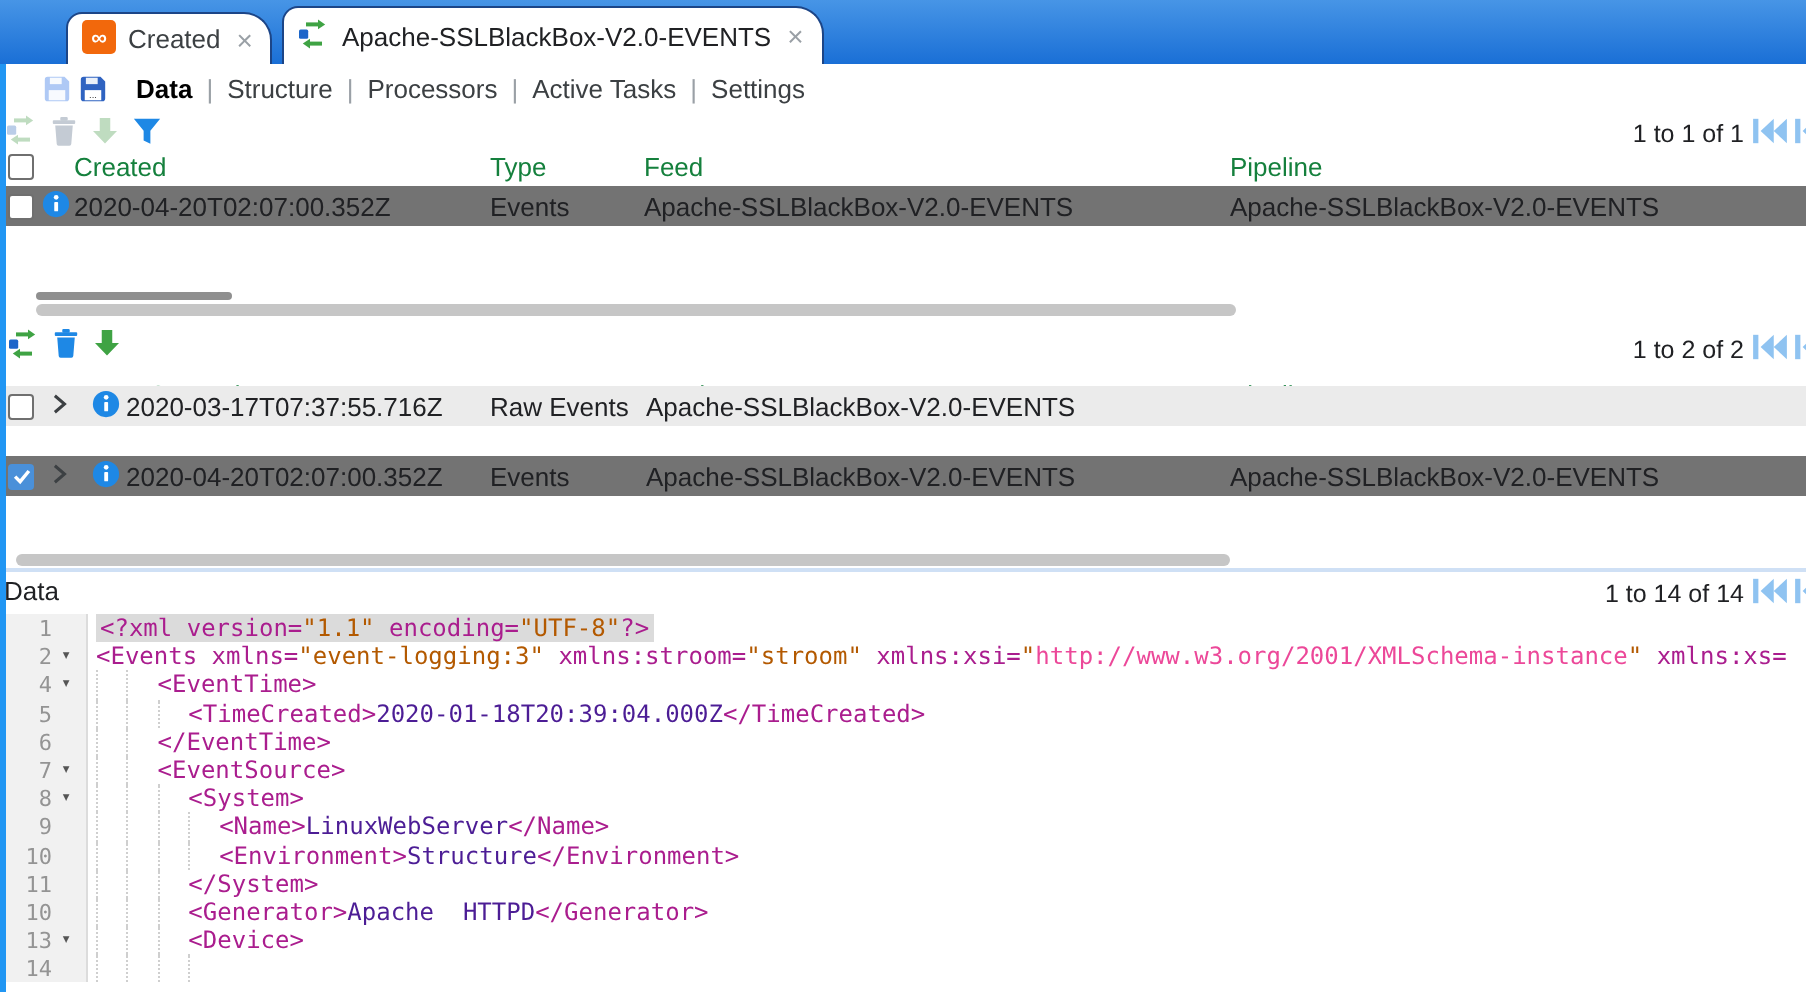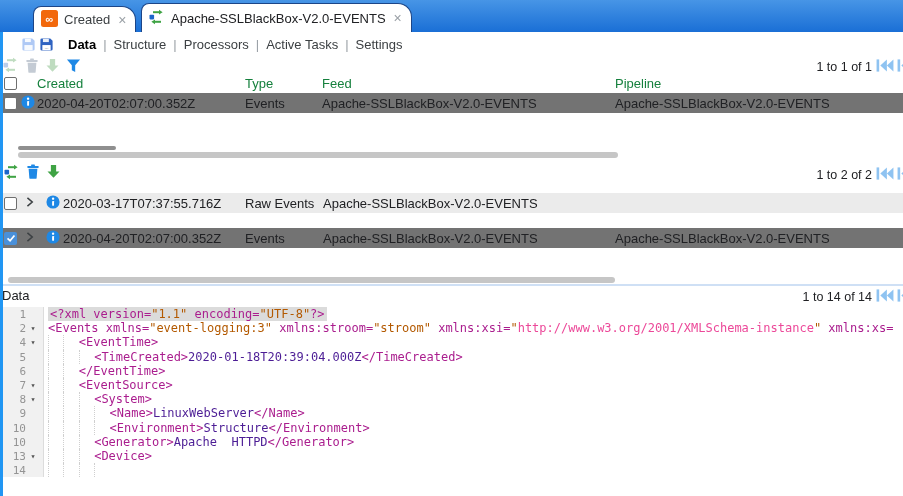--- a/index.html
+++ b/index.html
@@ -302,17 +302,18 @@
   <div class="editor" id="editor">
       <div class="cl"><span class="gut"><span class="num">1</span><span class="fold"></span></span><span class="code"><span class="hl"><span class="tk-tag">&lt;?xml version=</span><span class="tk-str">"1.1"</span><span class="tk-tag"> encoding=</span><span class="tk-str">"UTF-8"</span><span class="tk-tag">?&gt;</span></span></span></div>
       <div class="cl"><span class="gut"><span class="num">2</span><span class="fold">▾</span></span><span class="code"><span class="tk-tag">&lt;Events xmlns=</span><span class="tk-str">"event-logging:3"</span><span class="tk-tag"> xmlns:stroom=</span><span class="tk-str">"stroom"</span><span class="tk-tag"> xmlns:xsi=</span><span class="tk-str">"</span><span class="tk-url">http://www.w3.org/2001/XMLSchema-instance</span><span class="tk-str">"</span><span class="tk-tag"> xmlns:xs=</span></span></div>
       <div class="cl"><span class="gut"><span class="num">4</span><span class="fold">▾</span></span><span class="code"><span class="guide"></span><span class="guide"></span><span class="tk-tag">&lt;EventTime&gt;</span></span></div>
       <div class="cl"><span class="gut"><span class="num">5</span><span class="fold"></span></span><span class="code"><span class="guide"></span><span class="guide"></span><span class="guide"></span><span class="tk-tag">&lt;TimeCreated&gt;</span><span class="tk-text">2020-01-18T20:39:04.000Z</span><span class="tk-tag">&lt;/TimeCreated&gt;</span></span></div>
       <div class="cl"><span class="gut"><span class="num">6</span><span class="fold"></span></span><span class="code"><span class="guide"></span><span class="guide"></span><span class="tk-tag">&lt;/EventTime&gt;</span></span></div>
       <div class="cl"><span class="gut"><span class="num">7</span><span class="fold">▾</span></span><span class="code"><span class="guide"></span><span class="guide"></span><span class="tk-tag">&lt;EventSource&gt;</span></span></div>
       <div class="cl"><span class="gut"><span class="num">8</span><span class="fold">▾</span></span><span class="code"><span class="guide"></span><span class="guide"></span><span class="guide"></span><span class="tk-tag">&lt;System&gt;</span></span></div>
       <div class="cl"><span class="gut"><span class="num">9</span><span class="fold"></span></span><span class="code"><span class="guide"></span><span class="guide"></span><span class="guide"></span><span class="guide"></span><span class="tk-tag">&lt;Name&gt;</span><span class="tk-text">LinuxWebServer</span><span class="tk-tag">&lt;/Name&gt;</span></span></div>
       <div class="cl"><span class="gut"><span class="num">10</span><span class="fold"></span></span><span class="code"><span class="guide"></span><span class="guide"></span><span class="guide"></span><span class="guide"></span><span class="tk-tag">&lt;Environment&gt;</span><span class="tk-text">Structure</span><span class="tk-tag">&lt;/Environment&gt;</span></span></div>
+      <div class="cl"><span class="gut"><span class="num">11</span><span class="fold"></span></span><span class="code"><span class="guide"></span><span class="guide"></span><span class="guide"></span><span class="tk-tag">&lt;/System&gt;</span></span></div>
       <div class="cl"><span class="gut"><span class="num">10</span><span class="fold"></span></span><span class="code"><span class="guide"></span><span class="guide"></span><span class="guide"></span><span class="tk-tag">&lt;Generator&gt;</span><span class="tk-text">Apache  HTTPD</span><span class="tk-tag">&lt;/Generator&gt;</span></span></div>
       <div class="cl"><span class="gut"><span class="num">13</span><span class="fold">▾</span></span><span class="code"><span class="guide"></span><span class="guide"></span><span class="guide"></span><span class="tk-tag">&lt;Device&gt;</span></span></div>
       <div class="cl"><span class="gut"><span class="num">14</span><span class="fold"></span></span><span class="code"><span class="guide"></span><span class="guide"></span><span class="guide"></span><span class="guide"></span></span></div>
     </div>
 </div>
 
 </body></html>

